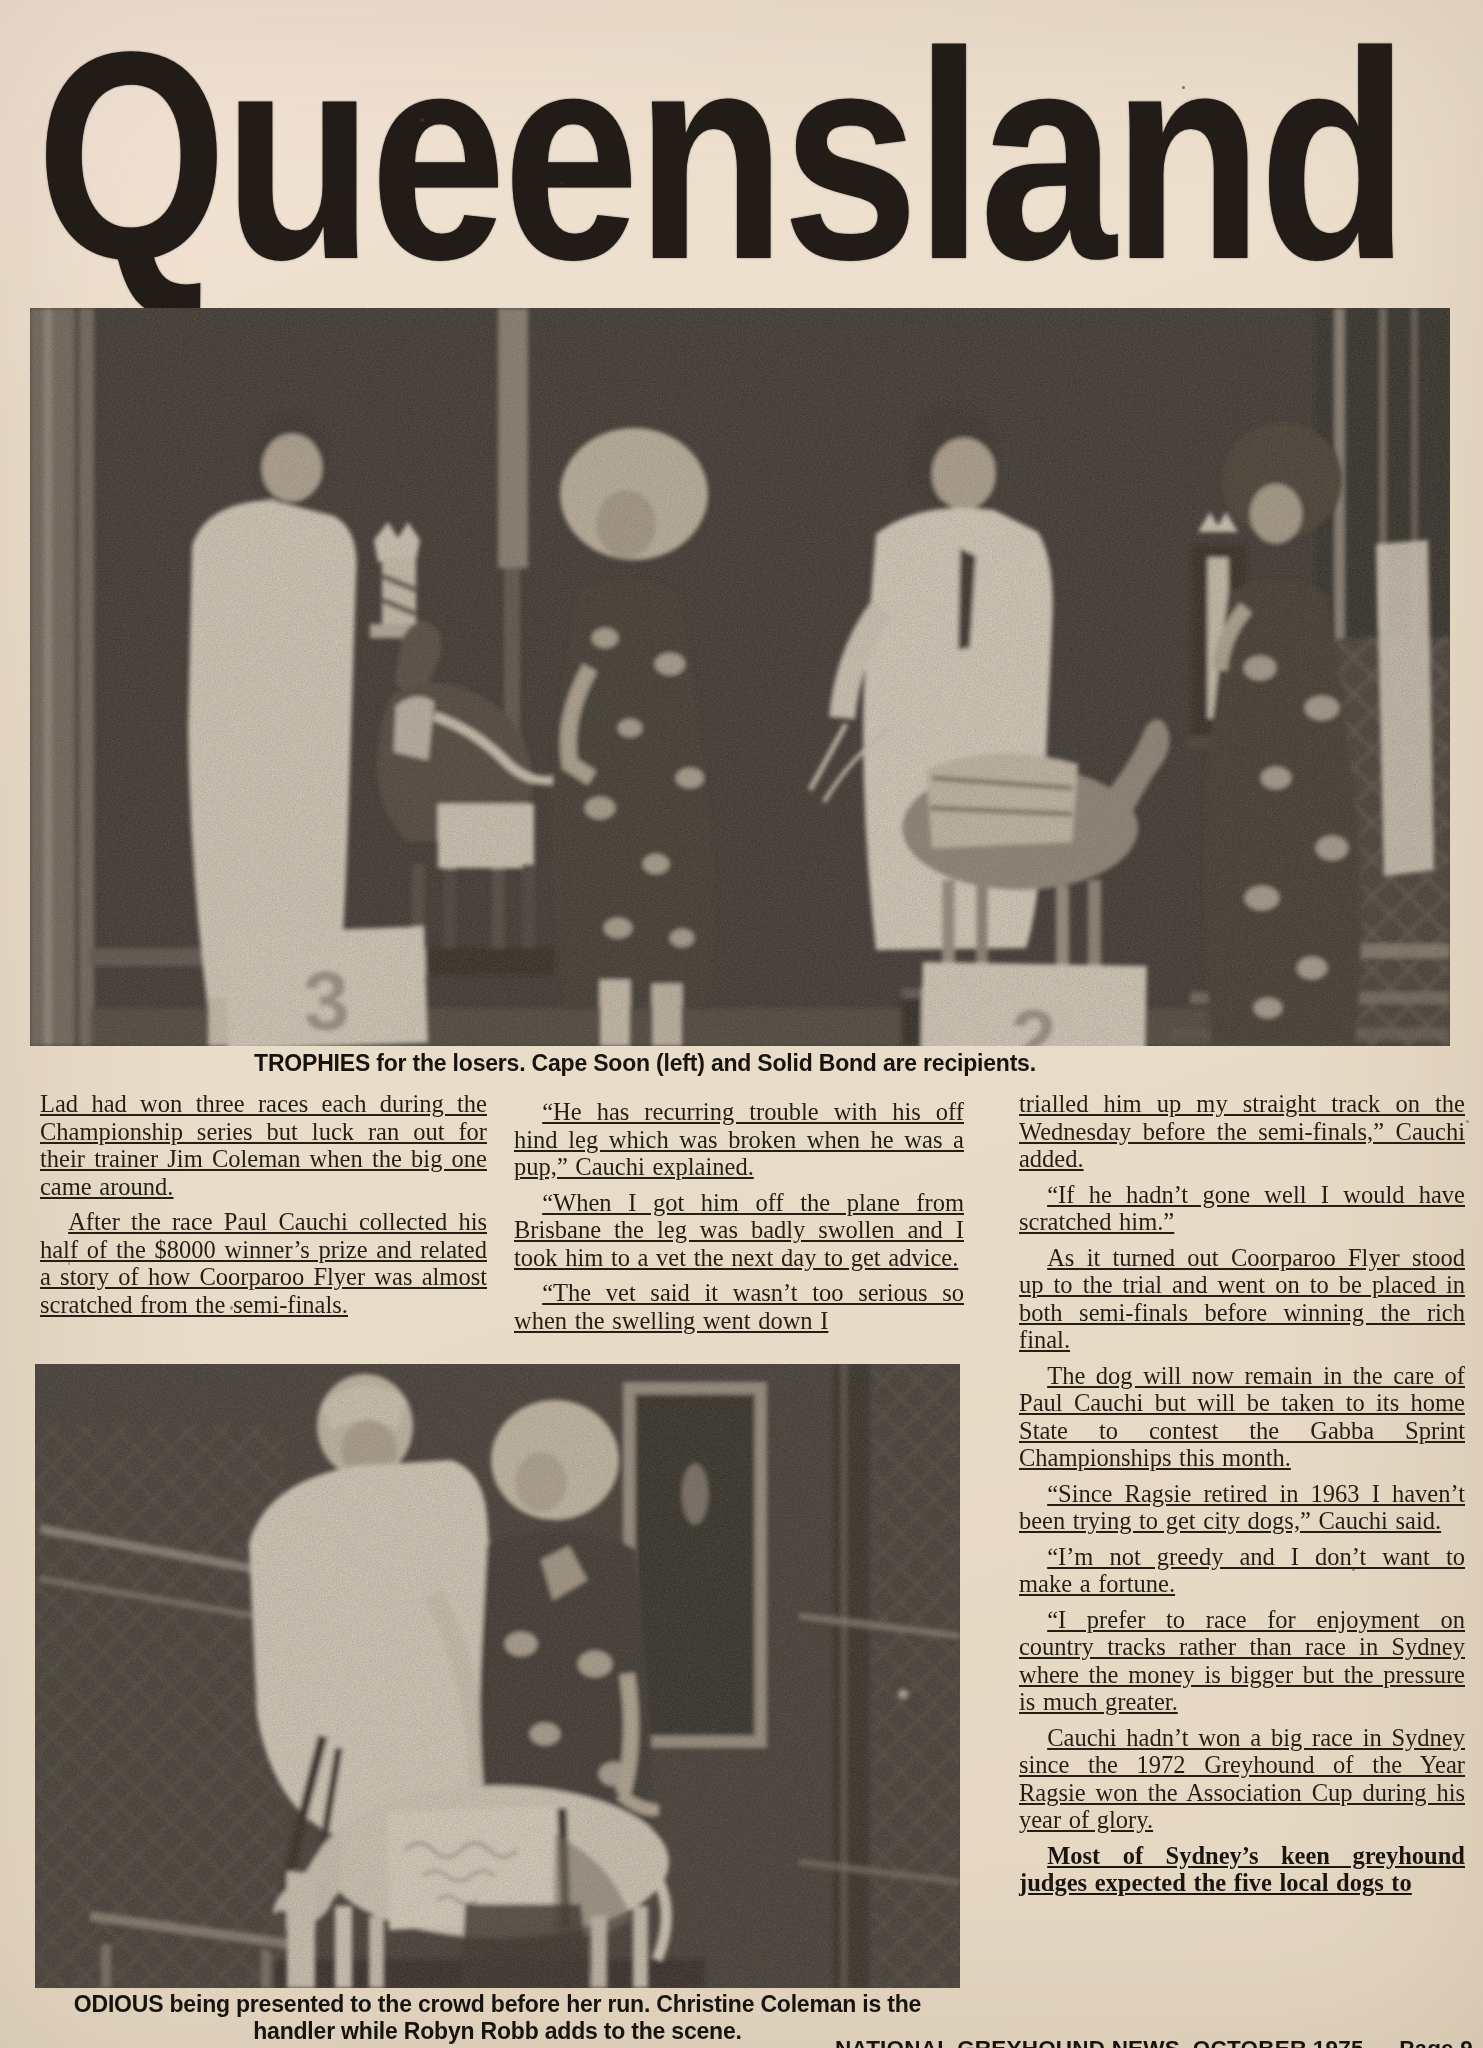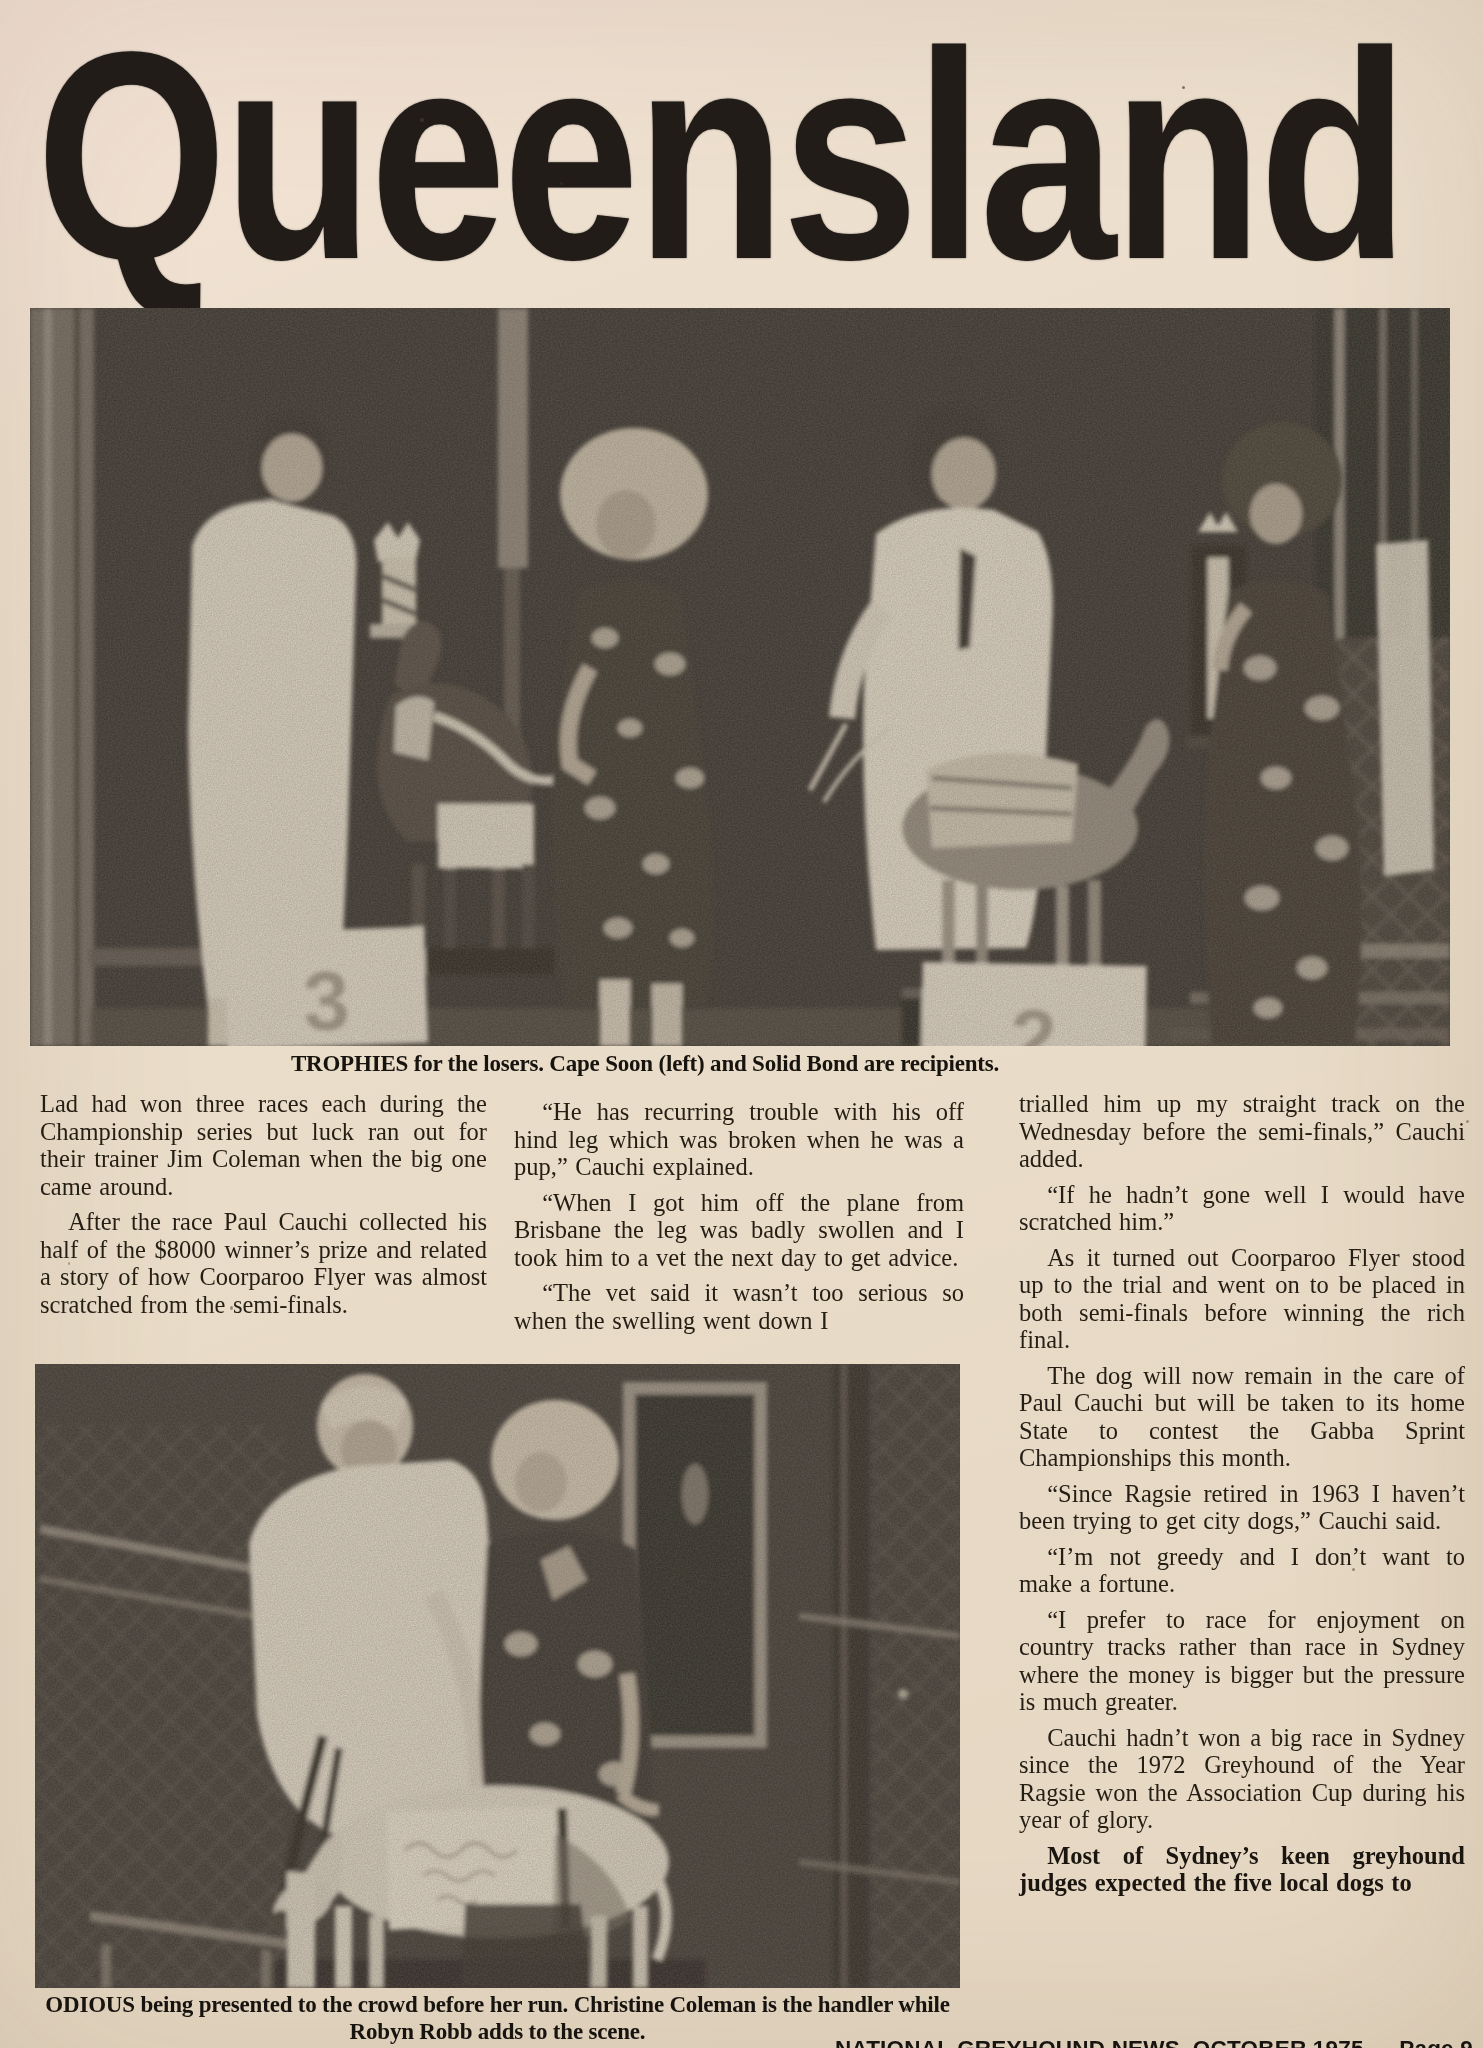--- a/index.html
+++ b/index.html
@@ -16,34 +16,34 @@
     font-size:296px;line-height:.96;letter-spacing:-.015em;color:#211c18;
     transform:scaleX(.83);transform-origin:0 0;white-space:nowrap;
     text-shadow:0 0 2px rgba(33,28,24,.55);
   }
   
   .photo{position:absolute;display:block;}
   .photo1{left:30px;top:308px;}
   .photo2{left:35px;top:1364px;}
   
   .caption{
-    position:absolute;font-family:Liberation Serif, serif;font-weight:700;
+    position:absolute;font-family:Liberation Sans, sans-serif;font-weight:700;
     color:#17130e;font-size:23px;line-height:27px;text-align:center;letter-spacing:-.2px;
   }
   .caption1{left:30px;top:1050px;width:1230px;}
   .caption2{left:35px;top:1991px;width:925px;}
   
   .col{
     position:absolute;top:1090px;color:#251e14;
     font-size:24.5px;line-height:27.5px;text-align:justify;
   }
   .col1{left:40px;width:447px;}
   .col2{left:514px;width:450px;}
   .col3{left:1019px;width:446px;}
-  .col p{margin:0;word-spacing:1.5px;}
+  .col p{margin:0;word-spacing:1.5px;text-decoration:underline;}
   .col p.indent{text-indent:1.15em;margin-top:8px;}
   .col p.bold{font-weight:700;color:#1b1510;}
   
   .footer{
     position:absolute;top:2036px;right:10px;left:0;text-align:right;
     font-family:"Liberation Sans",sans-serif;font-weight:700;
     font-size:22.5px;color:#17130e;letter-spacing:.2px;white-space:nowrap;
   }
   
   .speck{position:absolute;border-radius:50%;background:#4a3a26;opacity:.65;}

